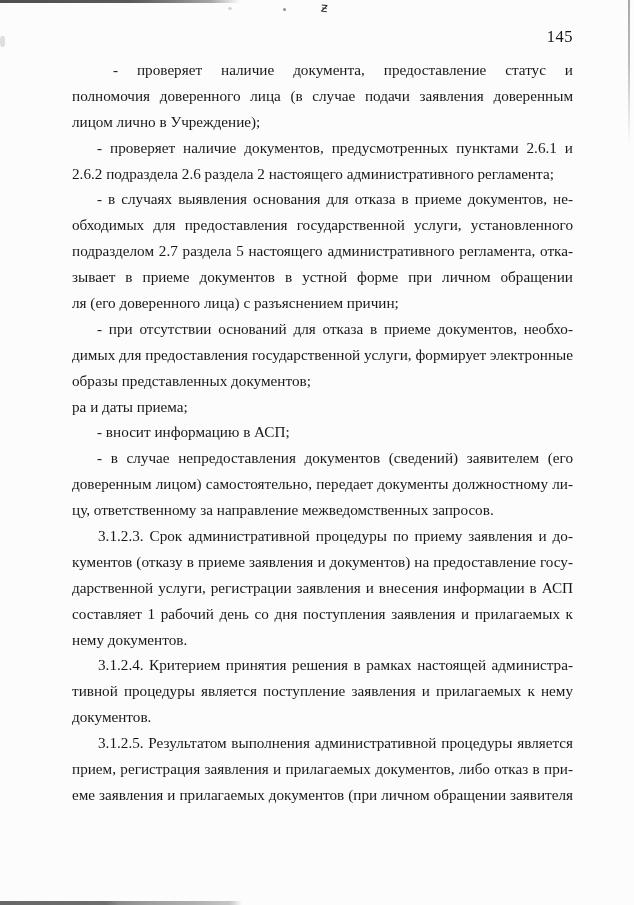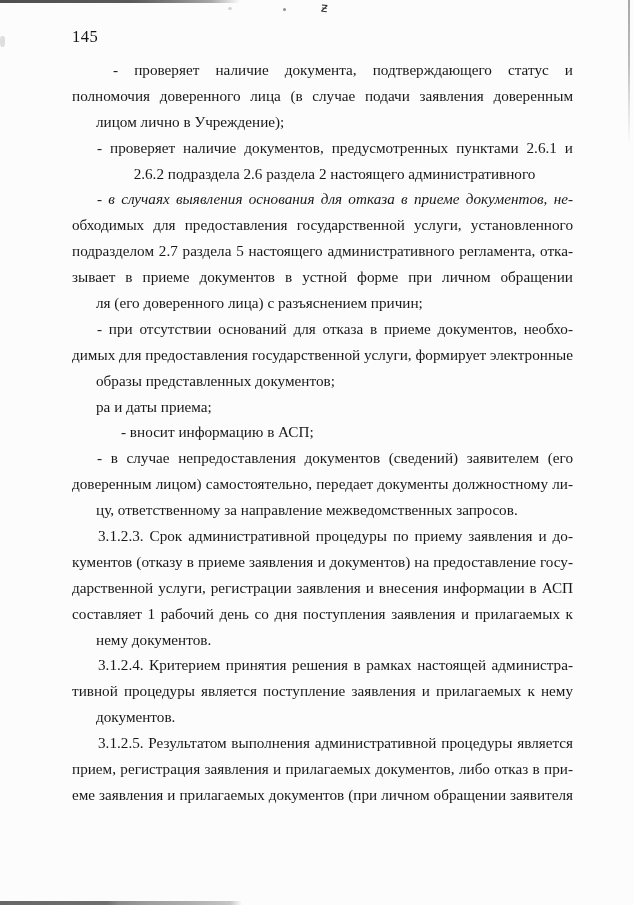--- a/index.html
+++ b/index.html
@@ -9,39 +9,39 @@
     position: relative;
     overflow: hidden;
     font-family: "Liberation Serif", "DejaVu Serif", serif;
     color: #1b1b1b;
   }
   .page { position: absolute; inset: 0; }
 
   .page-number {
     position: absolute;
     top: 27px; left: 72px; width: 501px;
-    text-align: left;
+    text-align: right;
     font-size: 16.5px;
     letter-spacing: 0.5px;
     color: #141414;
   }
 
   .textblock {
     position: absolute;
     top: 57px; left: 72px; width: 501px;
   }
   .line {
     height: 25.9px;
     line-height: 25.9px;
     font-size: 15.2px;
     overflow: hidden;
     color: #181818;
   }
   .line.j { text-align: justify; text-align-last: justify; }
-  .line.l { text-align: center; text-align-last: left; margin-left: 24px; }
+  .line.l { text-align: left; text-align-last: left; }
 
   
   .top-edge {
     position: absolute; top: 0; left: 0;
     width: 240px; height: 2.5px;
     background: linear-gradient(to right, #4f4f4f 0%, #5a5a5a 55%, #7d7d7d 72%, #a7a7a7 88%, rgba(200,200,200,0) 100%);
   }
   .squiggle {
     position: absolute; top: 0px; left: 321px;
     font-size: 13px; line-height: 15px; color: #2c2c2c;
@@ -82,26 +82,26 @@
   <div class="top-edge"></div>
   <span class="squiggle">ƶ</span>
   <div class="dot-mark"></div>
   <div class="dot-mark-faint"></div>
   <div class="left-smudge"></div>
   <div class="right-edge-line"></div>
 
   <div class="page-number">145</div>
 
   <div class="textblock">
-      <div class="line j" style="text-indent: 41px;">- проверяет наличие документа, подтверждающего статус и</div>
+      <div class="line j" style="text-indent: 41px;">- проверяет наличие документа, предоставление статус и</div>
       <div class="line j">полномочия доверенного лица (в случае подачи заявления доверенным</div>
       <div class="line l">лицом лично в Учреждение);</div>
       <div class="line j" style="text-indent: 25px;">- проверяет наличие документов, предусмотренных пунктами 2.6.1 и</div>
       <div class="line l">2.6.2 подраздела 2.6 раздела 2 настоящего административного регламента;</div>
-      <div class="line j" style="text-indent: 25px; font-style: italic;">- в случаях выявления основания для отказа в приеме документов, не-</div>
+      <div class="line j" style="text-indent: 25px;">- в случаях выявления основания для отказа в приеме документов, не-</div>
       <div class="line j">обходимых для предоставления государственной услуги, установленного</div>
       <div class="line j">подразделом 2.7 раздела 5 настоящего административного регламента, отка-</div>
       <div class="line j">зывает в приеме документов в устной форме при личном обращении заявите-</div>
       <div class="line l">ля (его доверенного лица) с разъяснением причин;</div>
       <div class="line j" style="text-indent: 25px;">- при отсутствии оснований для отказа в приеме документов, необхо-</div>
       <div class="line j">димых для предоставления государственной услуги, формирует электронные</div>
       <div class="line l">образы представленных документов;</div>
       <div class="line l">ра и даты приема;</div>
       <div class="line l" style="text-indent: 25px;">- вносит информацию в АСП;</div>
       <div class="line j" style="text-indent: 25px;">- в случае непредоставления документов (сведений) заявителем (его</div>

